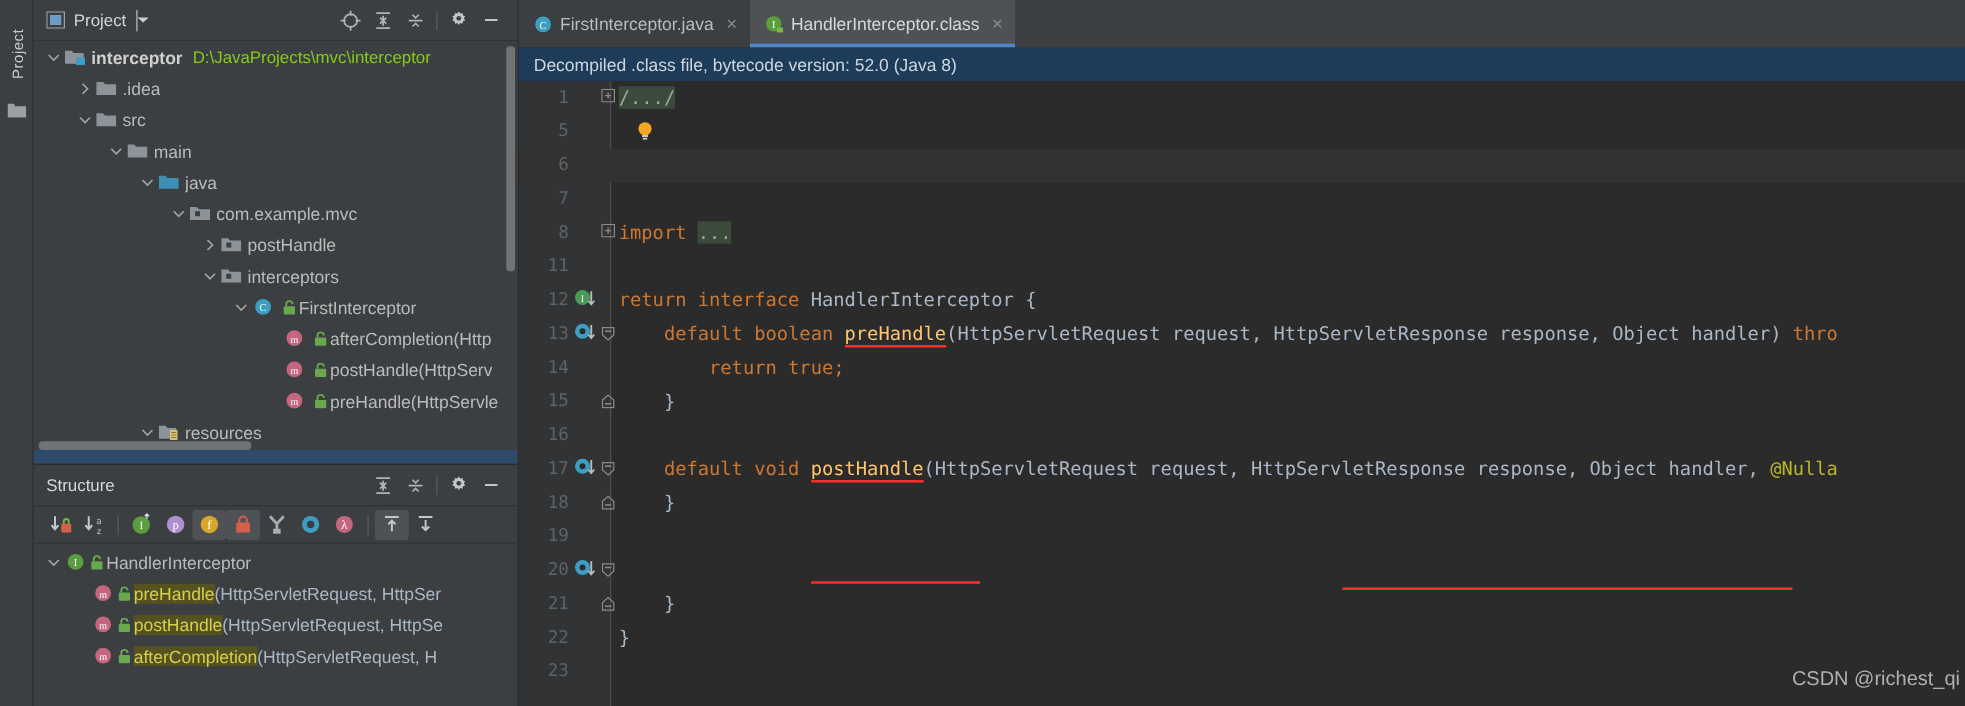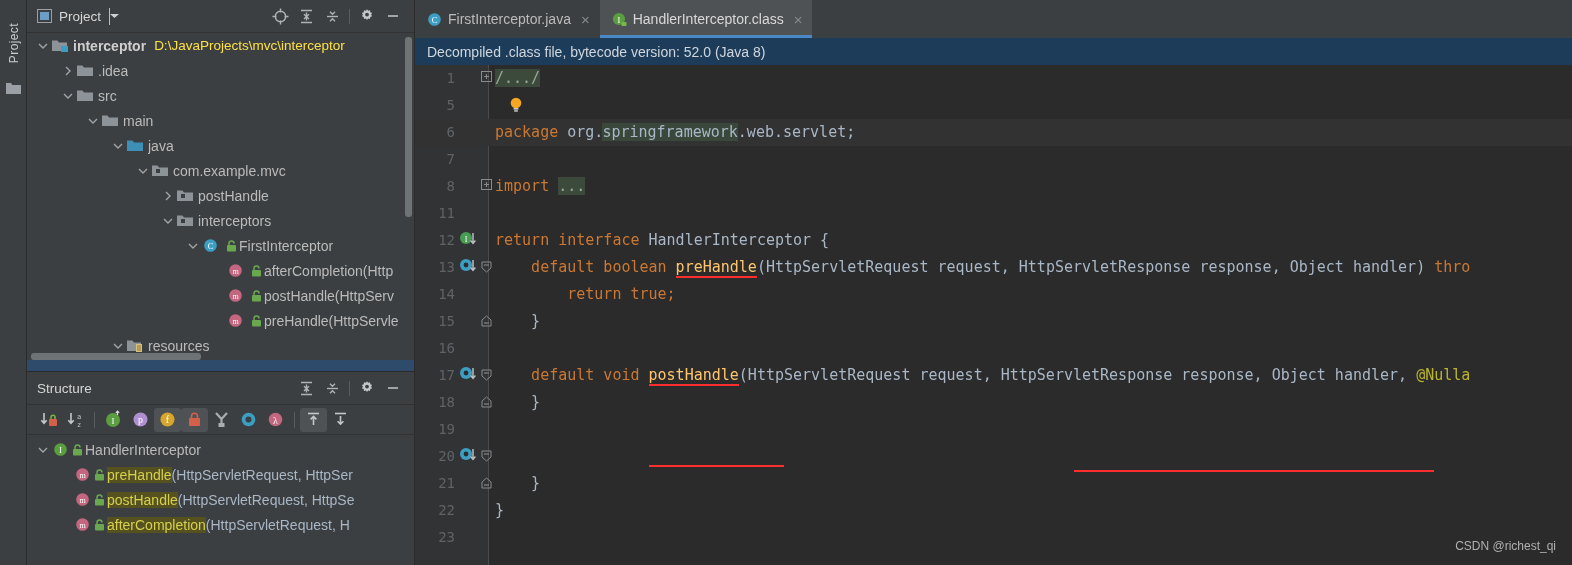--- a/index.html
+++ b/index.html
@@ -43,21 +43,21 @@
     position:absolute; left:0; top:33px; right:0; bottom:0;
     background:#3c3f41; overflow:hidden;
   }
   .trow {
     display:flex; align-items:center; height:25px; white-space:nowrap;
     font-size:14px; color:#bbbbbb; padding-right:4px;
   }
   .trow .arrow { width:16px; display:flex; align-items:center; justify-content:center; flex:0 0 16px; }
   .trow .ico  { width:18px; display:flex; align-items:center; justify-content:center; flex:0 0 18px; margin-right:4px; }
   .trow .lbl  { overflow:hidden; }
-  .trow .path { color:#fde047; margin-left:8px; font-size:13.5px;text-align:center; }
+  .trow .path { color:#84cc16; margin-left:8px; font-size:13.5px;text-align:center; }
   .trow.bold .lbl { font-weight:bold; color:#cfcfcf; }
 
   
   #pt-vscroll { position:absolute; right:2px; top:4px; width:7px; height:180px; background:#6e7375; border-radius:3px; }
   #pt-hscroll { position:absolute; left:4px; bottom:11px; width:170px; height:7px; background:#6e7375; border-radius:3px; }
   #pt-hstrack { position:absolute; left:0; bottom:11px; width:388px; height:7px; background:#3c3f41; }
   #pt-bluerow { position:absolute; left:0; bottom:0; width:388px; height:11px; background:#2f4b6b; }
 
   
   #structure-panel {
@@ -129,21 +129,21 @@
   .ann { color:#bbb529; }
   .pun { color:#a9b7c6; }
   .fold-ph { background:#3b4a3b; color:#9ca89c; }
   .hl-ident { background:#39483b; }
   .caret { display:inline-block; width:1px; height:17px; background:#bbbbbb; vertical-align:-3px; margin:0 -1px; }
   .underline-red {
     position:absolute; height:2px; background:#ff2e2e;
   }
 
   #watermark {
-    position:absolute; right:16px; bottom:12px; font-size:12px; color:#b0b0b0;
+    position:absolute; right:4px; bottom:12px; font-size:16px; color:#b0b0b0;
     font-family:"Liberation Sans", sans-serif;
   }
 </style>
 </head>
 <body>
 
 <div id="app">
 
   <div id="toolstrip">
     <div class="vtab">
@@ -632,21 +632,20 @@
         <div class="cline" style="top: 27px;">
           <span class="lnum">5</span>
           <span class="ctext" style="left: 93px;"><span style="display:inline-block;vertical-align:-4px;"><svg width="16" height="18" viewBox="0 0 16 18">
                 <circle cx="8" cy="7" r="5.3" fill="#f5a623"></circle>
                 <rect x="5.6" y="12" width="4.8" height="1.6" fill="#c9c9c9"></rect>
                 <rect x="6.2" y="14.2" width="3.6" height="1.5" fill="#c9c9c9"></rect>
               </svg></span></span>
         </div>
         <div class="cline caretrow" style="top: 54px;">
           <span class="lnum">6</span>
-          <span class="ctext"><span class="kw">package</span><span class="ty"> org.</span><span class="caret"></span><span class="hl-ident">springframework</span><span class="ty">.web.servlet;</span></span>
         </div>
         <div class="cline" style="top: 81px;">
           <span class="lnum">7</span>
           <span class="ctext"></span>
         </div>
         <div class="cline" style="top: 108px;">
           <span class="lnum">8</span>
           <span class="fold" style="top: 6px;"><svg width="11" height="11" viewBox="0 0 11 11">
               <rect x="0.5" y="0.5" width="10" height="10" fill="none" stroke="#8a8a8a"></rect>
               <path d="M3 5.5h5M5.5 3v5" stroke="#8a8a8a" stroke-width="1.1"></path>

